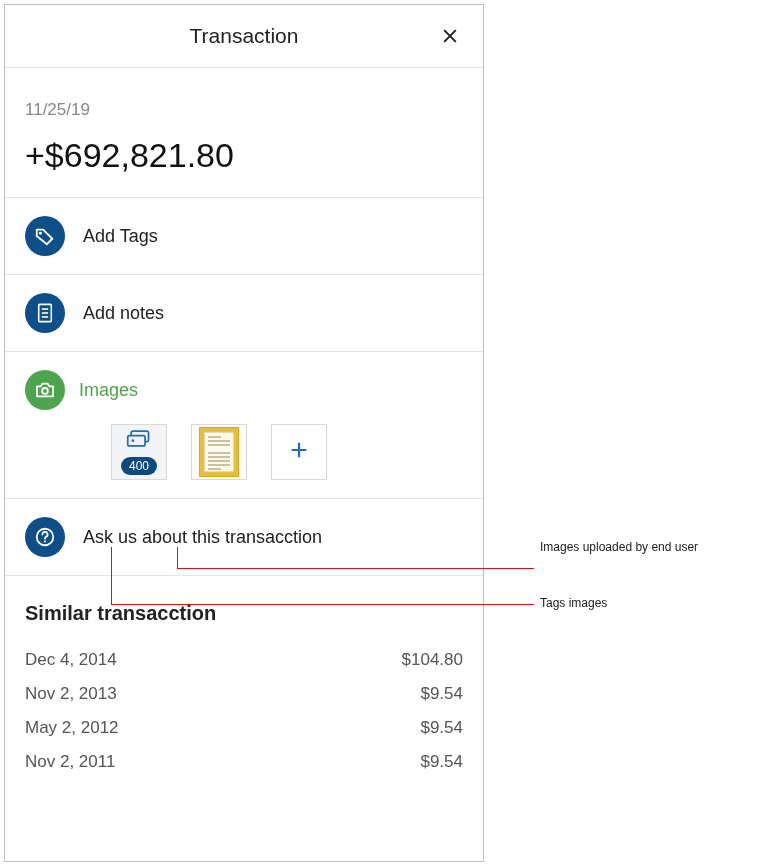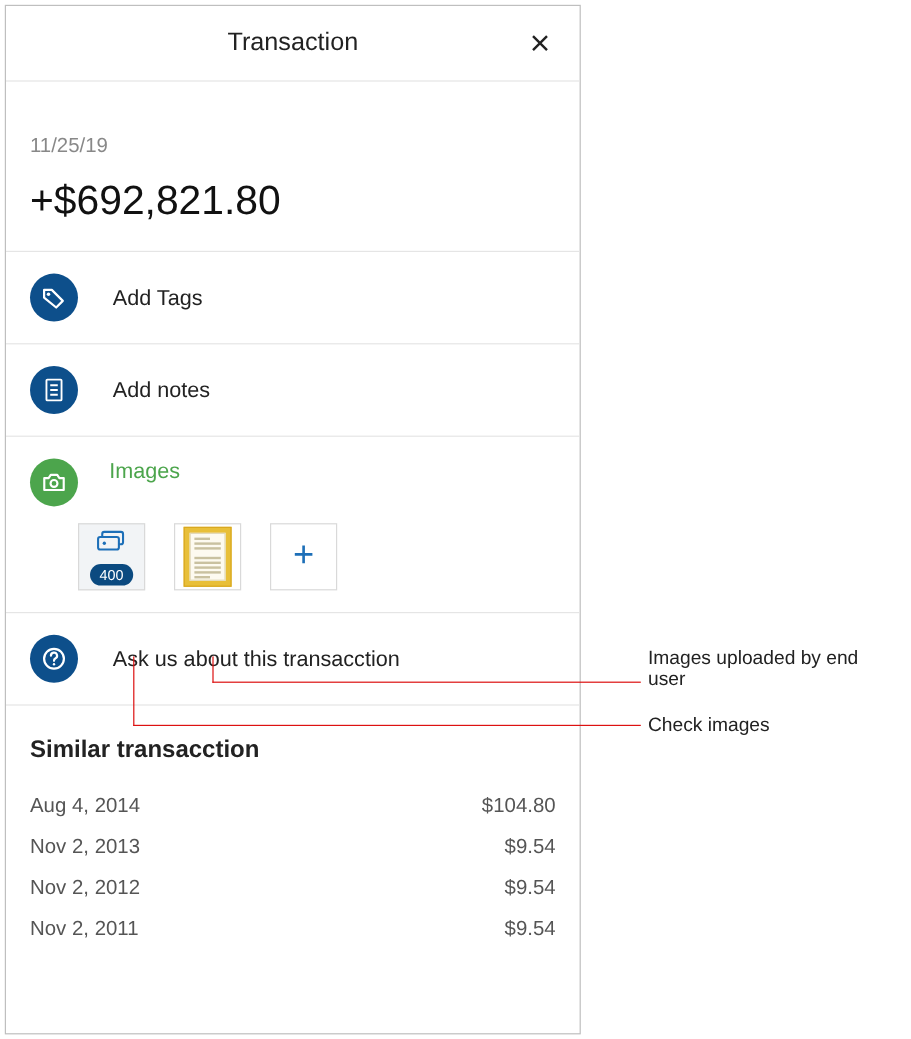--- a/index.html
+++ b/index.html
@@ -12,40 +12,40 @@
   .panel-header {
     display: flex; align-items: center; padding: 18px 20px 18px 20px;
     border-bottom: 1px solid #e5e5e5;
   }
   .panel-title { flex: 1; text-align: center; font-size: 21px; color: #222; }
   .close-btn { width: 26px; height: 26px; display:flex; align-items:center; justify-content:center; cursor:pointer; }
   .close-btn svg { width: 20px; height: 20px; stroke:#222; stroke-width:2.4; }
 
   .summary { padding: 28px 20px 22px 20px; border-bottom: 1px solid #e5e5e5; }
   .summary .category { font-size: 19px; color:#222; }
-  .summary .date { font-size: 17px; color:#888; margin-top: 16px; }
+  .summary .date { font-size: 17px; color:#888; margin-top: 4px; }
   .summary .amount { font-size: 34px; font-weight: 400; color:#111; margin-top: 16px; }
 
   .row {
     display:flex; align-items:center; padding: 18px 20px;
-    border-bottom: 1px solid #e5e5e5; gap: 29px;
+    border-bottom: 1px solid #e5e5e5; gap: 18px;
   }
   .row:last-of-type { border-bottom: none; }
   .circle-icon {
     width: 40px; height: 40px; border-radius: 50%;
     display:flex; align-items:center; justify-content:center; flex: none;
   }
   .blue-bg { background:#0d4f8b; }
   .green-bg { background:#4ca54c; }
   .row-label { font-size: 18px; color:#222; }
   .row-label.green { color:#4ca54c; }
 
   .images-block { padding: 18px 20px; border-bottom: 1px solid #e5e5e5; }
-  .images-head { display:flex; align-items:flex-start; gap:26px; }
-  .thumbs { display:flex; gap:24px; margin-top: 14px; margin-left: 40px; }
+  .images-head { display:flex; align-items:center; gap:14px; }
+  .thumbs { display:flex; gap:24px; margin-top: 14px; margin-left: 86px; }
   .thumb {
     width: 56px; height: 56px; border:1px solid #d9d9d9; background:#f2f4f6;
     display:flex; flex-direction:column; align-items:center; justify-content:center;
     cursor:pointer; position: relative;
   }
   .thumb.white { background:#fff; }
   .thumb .plus svg { width:22px; height:22px; stroke:#1d6fb8; stroke-width:2.4; }
   .badge { background:#0b4a80; color:#fff; border-radius:10px; font-size:12px; padding:2px 8px; margin-top:4px;}
   .stack-icon svg { width:26px; height:20px; }
   .thumb-doc {
@@ -57,21 +57,21 @@
     padding: 3px;
   }
   .thumb-doc-inner .line { height:2px; background:#c9c1a0; margin-bottom:2px; }
   .thumb-doc-inner .line.short { width:60%; }
 
   .similar { padding: 26px 20px 0 20px; }
   .similar h2 { font-size: 20px; font-weight: bold; margin-bottom: 18px; }
   .tx-row { display:flex; justify-content:space-between; font-size:17px; color:#555; padding: 7px 0; }
 
   
-  .annot { position:absolute; font-size:16px; color:#222; }
+  .annot { position:absolute; font-size:12px; color:#222; }
   .annot-line { position:absolute; background:#d11; }
   .ann-h { height:1px; }
   .ann-v { width:1px; }
 </style>
 </head>
 <body>
 
 <div class="stage">
   <div class="panel">
 
@@ -166,42 +166,42 @@
             <circle cx="12" cy="17" r="1.1" fill="#fff"></circle>
           </svg>
       </div>
       <div class="row-label">Ask us about this transacction</div>
     </div>
 
     <div class="similar">
       <h2>Similar transacction</h2>
       <div id="similar-rows">
           <div class="tx-row">
-            <span>Aug 4, 2014</span>
+            <span>Dec 4, 2014</span>
             <span>$104.80</span>
           </div>
           <div class="tx-row">
             <span>Nov 2, 2013</span>
             <span>$9.54</span>
           </div>
           <div class="tx-row">
-            <span>Nov 2, 2012</span>
+            <span>May 2, 2012</span>
             <span>$9.54</span>
           </div>
           <div class="tx-row">
             <span>Nov 2, 2011</span>
             <span>$9.54</span>
           </div>
         </div>
     </div>
 
   </div>
 
   <div class="annot" style="left:540px; top:540px; width:210px;">Images uploaded by end user</div>
-  <div class="annot" style="left:540px; top:596px;">Check images</div>
+  <div class="annot" style="left:540px; top:596px;">Tags images</div>
 
   <div class="annot-line ann-v" style="left:177px; top:547px; height:22px;"></div>
   <div class="annot-line ann-h" style="left:177px; top:568px; width:357px;"></div>
 
   <div class="annot-line ann-v" style="left:111px; top:547px; height:58px;"></div>
   <div class="annot-line ann-h" style="left:111px; top:604px; width:423px;"></div>
 
 </div>
 
 </body></html>

